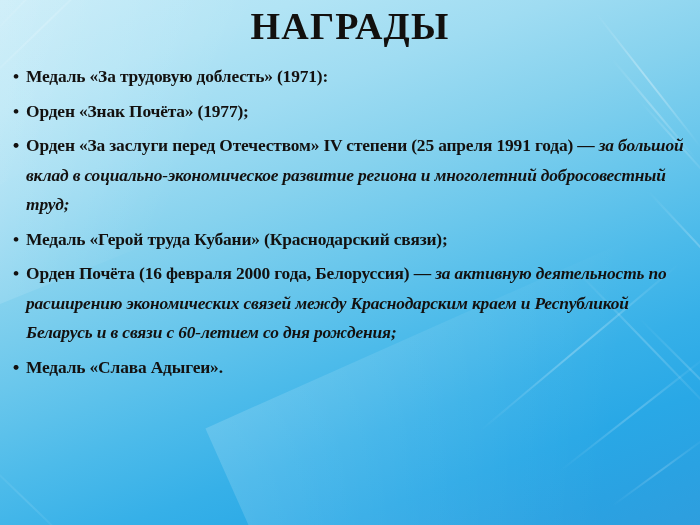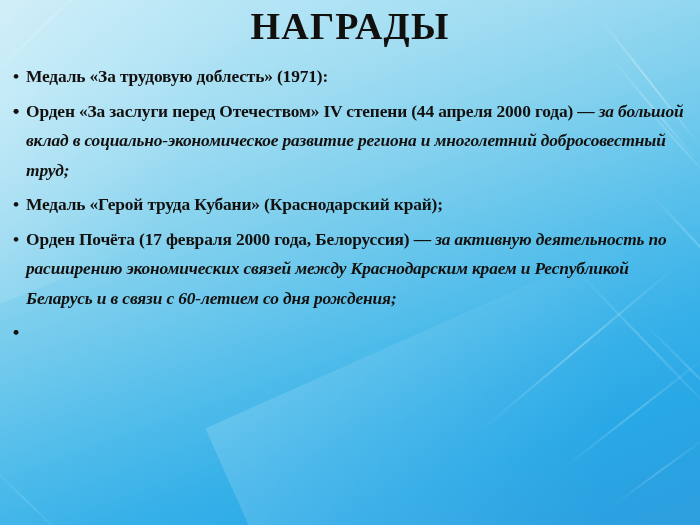--- a/index.html
+++ b/index.html
@@ -174,41 +174,41 @@
   <div id="content">
     <div id="slide-title">НАГРАДЫ</div>
 
     <ul id="bullet-list">
       <li class="bullet-item">
         <span class="dot">•</span>
         <span class="txt">Медаль «За трудовую доблесть» (1971):</span><span class="em"></span>
       </li>
       <li class="bullet-item">
         <span class="dot">•</span>
+        <span class="txt">Орден «Знак Почёта» (1977);</span><span class="em"></span>
+      </li>
+      <li class="bullet-item">
+        <span class="dot">•</span>
         <span class="em"></span>
       </li>
       <li class="bullet-item">
         <span class="dot">•</span>
+        <span class="txt">Орден «За заслуги перед Отечеством» IV степени (25 апреля 1991 года) — </span><span class="em">за большой вклад в социально-экономическое развитие региона и многолетний добросовестный труд;</span>
+      </li>
+      <li class="bullet-item">
+        <span class="dot">•</span>
+        <span class="txt">Медаль «Герой труда Кубани» (Краснодарский связи);</span><span class="em"></span>
+      </li>
+      <li class="bullet-item">
+        <span class="dot">•</span>
+        <span class="txt">Орден Почёта (16 февраля 2000 года, Белоруссия) — </span><span class="em">за активную деятельность по расширению экономических связей между Краснодарским краем и Республикой Беларусь и в связи с 60-летием со дня рождения;</span>
+      </li>
+      <li class="bullet-item">
+        <span class="dot">•</span>
         <span class="em"></span>
       </li>
       <li class="bullet-item">
         <span class="dot">•</span>
-        <span class="txt">Орден «За заслуги перед Отечеством» IV степени (44 апреля 2000 года) — </span><span class="em">за большой вклад в социально-экономическое развитие региона и многолетний добросовестный труд;</span>
-      </li>
-      <li class="bullet-item">
-        <span class="dot">•</span>
-        <span class="txt">Медаль «Герой труда Кубани» (Краснодарский край);</span><span class="em"></span>
-      </li>
-      <li class="bullet-item">
-        <span class="dot">•</span>
-        <span class="txt">Орден Почёта (17 февраля 2000 года, Белоруссия) — </span><span class="em">за активную деятельность по расширению экономических связей между Краснодарским краем и Республикой Беларусь и в связи с 60-летием со дня рождения;</span>
-      </li>
-      <li class="bullet-item">
-        <span class="dot">•</span>
-        <span class="em"></span>
-      </li>
-      <li class="bullet-item">
-        <span class="dot">•</span>
-        <span class="em"></span>
+        <span class="txt">Медаль «Слава Адыгеи».</span><span class="em"></span>
       </li>
     </ul>
   </div>
 </div>
 
 </body></html>

